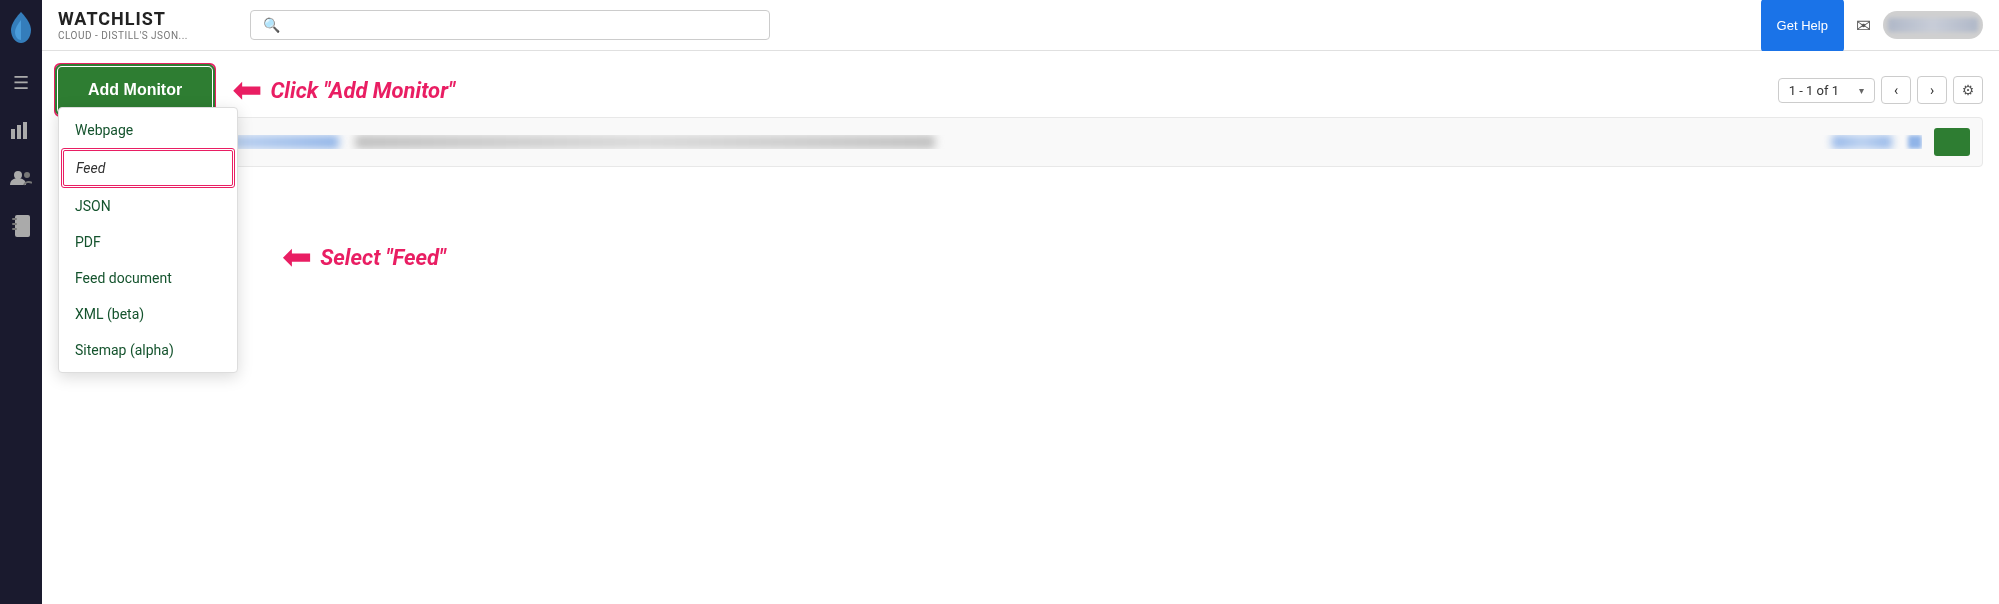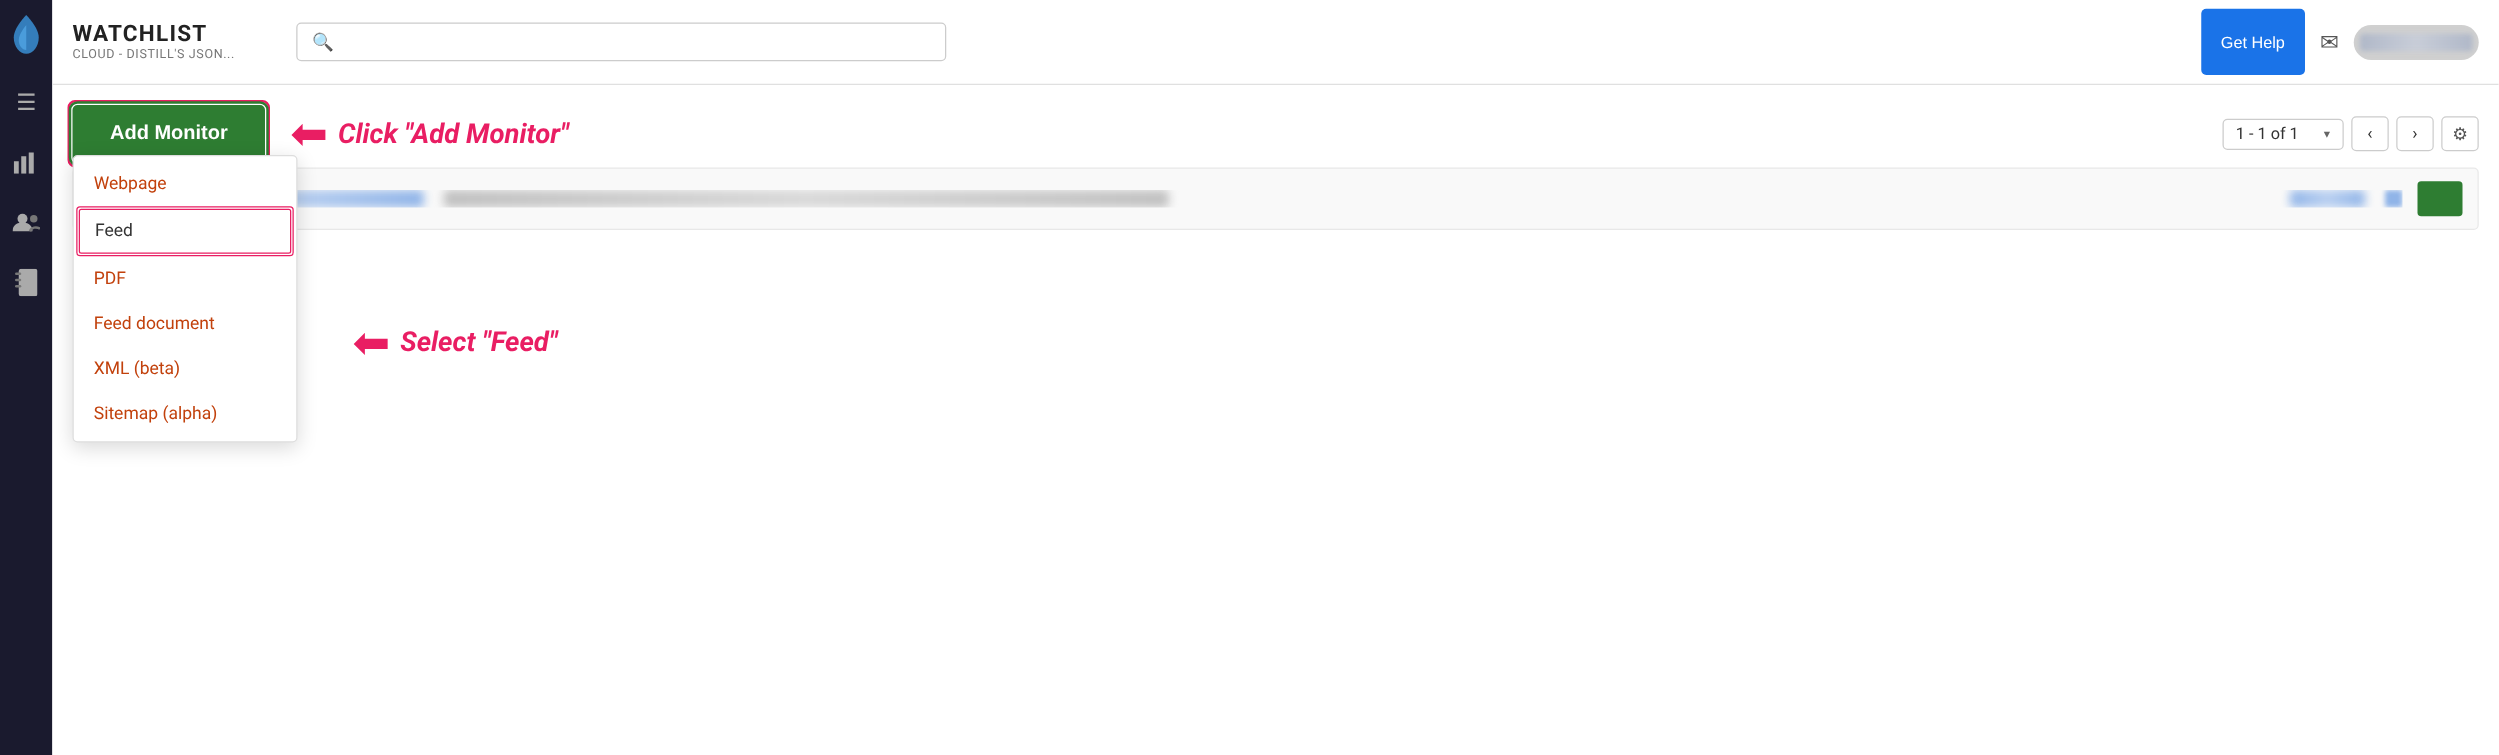--- a/index.html
+++ b/index.html
@@ -43,25 +43,25 @@
       flex: 1;
       display: flex;
       flex-direction: column;
       background: #fff;
     }
 
     
     .header {
       display: flex;
       align-items: center;
-      height: 68px;
+      height: 51px;
       border-bottom: 1px solid #e0e0e0;
       background: #fff;
       padding: 0 16px;
-      gap: 19px;
+      gap: 32px;
     }
     .header-brand {
       display: flex;
       flex-direction: column;
       line-height: 1.2;
       min-width: 160px;
     }
     .header-brand-title {
       font-size: 18px;
       font-weight: 700;
@@ -292,21 +292,21 @@
       border: 1px solid #ddd;
       border-radius: 4px;
       box-shadow: 0 4px 16px rgba(0,0,0,0.15);
       z-index: 100;
       min-width: 180px;
       padding: 4px 0;
     }
     .dropdown-item {
       padding: 10px 16px;
       font-size: 14px;
-      color: #c2410c;
+      color: #14532d;
       cursor: pointer;
       display: block;
     }
     .dropdown-item.selected {
       background: #fff;
       border: 1.5px solid #e91e63;
       color: #333;
       margin: 2px 4px;
       border-radius: 2px;
       padding: 9px 12px;
@@ -440,24 +440,25 @@
         <div class="blurred-block blurred-blue" style="width:220px;"></div>
         <div class="blurred-block blurred-gray" style="width:580px;"></div>
         <div class="blurred-block blurred-blue" style="width:60px; margin-left:auto;"></div>
         <div class="blurred-block" style="width:14px; height:14px; border-radius:2px; background:#90b4e8; filter:blur(2px);"></div>
       </div>
       <div class="monitor-action-btn"></div>
     </div>
 
     <div class="dropdown-menu">
       <div class="dropdown-item">Webpage</div>
-      <div class="dropdown-item selected" style="position:relative;">
+      <div class="dropdown-item selected" style="position:relative;font-style:italic;">
         Feed
         <div class="feed-outline"></div>
       </div>
+      <div class="dropdown-item">JSON</div>
       <div class="dropdown-item">PDF</div>
       <div class="dropdown-item">Feed document</div>
       <div class="dropdown-item">XML (beta)</div>
       <div class="dropdown-item">Sitemap (alpha)</div>
     </div>
 
     <div class="feed-annotation">
       <span class="arrow-right">⬅</span>
       <span class="annotation-text">Select "Feed"</span>
     </div>

